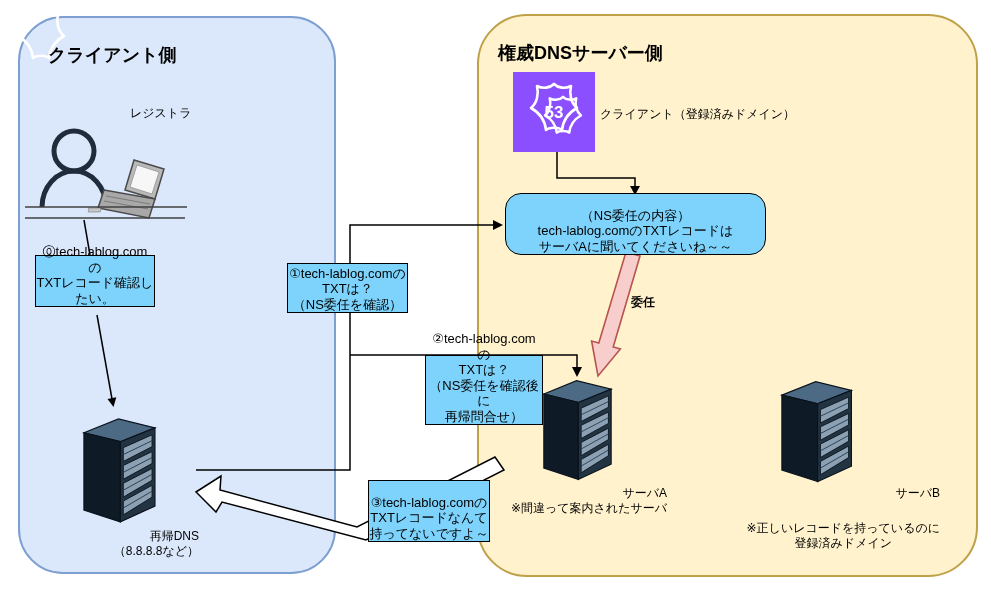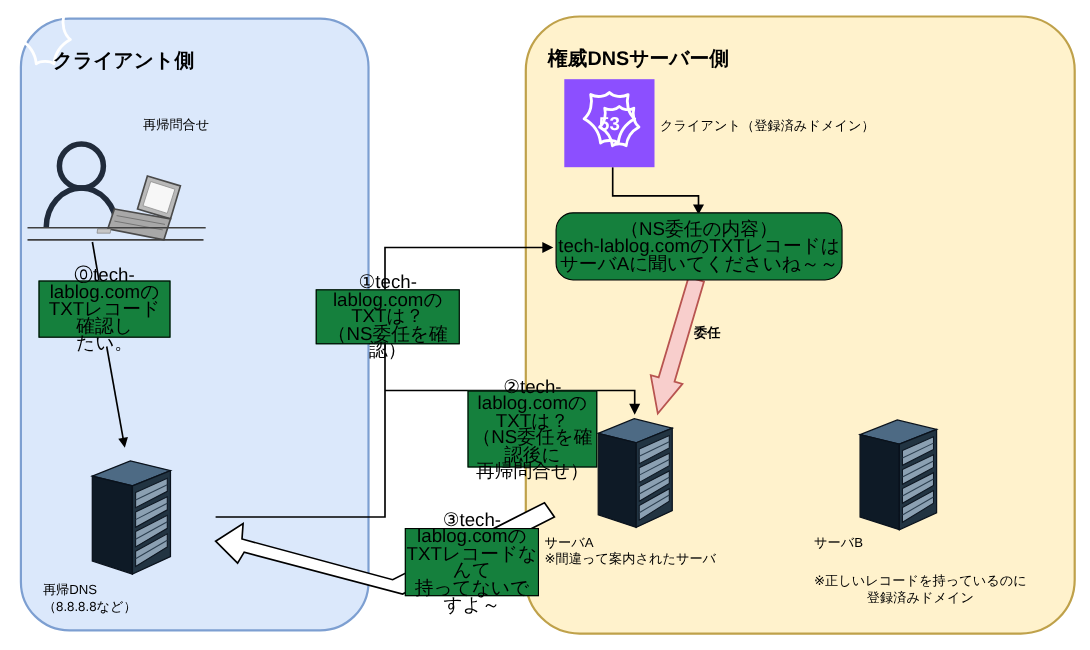--- a/index.html
+++ b/index.html
@@ -6,26 +6,26 @@
   .canvas{
     position:relative;width:991px;height:591px;background:#ffffff;overflow:hidden;
     font-family:"Liberation Sans","DejaVu Sans",sans-serif;color:#000;
   }
   .region{position:absolute;box-sizing:border-box;z-index:0;}
   .region-client{left:18px;top:16px;width:318px;height:558px;background:#dbe8fb;border:2px solid #7d9fd1;border-radius:45px;}
   .region-auth{left:477px;top:14px;width:501px;height:563px;background:#fff2cc;border:2px solid #bfa14a;border-radius:50px;}
   .region-title{position:absolute;font-size:18px;font-weight:bold;z-index:2;white-space:nowrap;}
   svg.overlay{position:absolute;left:0;top:0;z-index:1;}
   .lbl{position:absolute;font-size:12px;z-index:2;white-space:nowrap;}
-  .lbl-block{position:absolute;font-size:12px;line-height:15px;z-index:2;display:flex;flex-direction:column;align-items:flex-start;text-align:center;}
+  .lbl-block{position:absolute;font-size:12px;line-height:15px;z-index:2;display:flex;flex-direction:column;align-items:flex-end;text-align:center;}
   .pre{white-space:pre-line;}
   .msg{
-    position:absolute;background:#15803d;border:1.6px solid #000;box-sizing:border-box;
-    display:flex;align-items:center;justify-content:center;z-index:3;
-    font-size:17px;line-height:15.5px;text-align:center;
+    position:absolute;background:#7dd3fc;border:1.6px solid #000;box-sizing:border-box;
+    display:flex;align-items:flex-end;justify-content:center;z-index:3;
+    font-size:13px;line-height:15.5px;text-align:center;
   }
   .msg .pre{display:block;}
   .msg-rounded{border-radius:16px;}
   .bold{font-weight:bold;}
 </style>
 </head>
 <body>
 
 <div class="canvas">
 
@@ -108,21 +108,21 @@
 
     <g transform="translate(513,72)">
       <use href="#shield" fill="none" stroke="#ffffff" stroke-width="2.6" stroke-linejoin="round" transform="translate(0,0) scale(1)" x="0" y="0"></use>
     </g>
 
     <use href="#server" transform="translate(82,412) scale(0.96,0.99)"></use>
     <use href="#server" transform="translate(542,374) scale(0.91,0.95)"></use>
     <use href="#server" transform="translate(780,375) scale(0.94,0.96)"></use>
   </svg>
 
-  <div class="lbl" style="left:130px;top:105px;">再帰問合せ</div>
+  <div class="lbl" style="left:130px;top:105px;">レジストラ</div>
   <div class="lbl" style="left:600px;top:106px;">クライアント（登録済みドメイン）</div>
   <div class="lbl bold" style="left:631px;top:294px;">委任</div>
 
   <div class="lbl-block" style="left:39px;top:529px;width:160px;">
     <span>再帰DNS</span>
     <span class="pre">（8.8.8.8など）</span>
   </div>
 
   <div class="lbl-block" style="left:495px;top:486px;width:172px;">
     <span>サーバA</span>
@@ -134,21 +134,21 @@
     <span class="pre">※正しいレコードを持っているのに
 登録済みドメイン</span>
   </div>
 
   <div class="msg" style="left:35px;top:255px;width:120px;height:52px;">
     <span class="pre">⓪tech-lablog.comの
 TXTレコード確認し
 たい。</span>
   </div>
 
-  <div class="msg" style="left:287px;top:263px;width:131px;height:50px;">
+  <div class="msg" style="left:287px;top:263px;width:121px;height:50px;">
     <span class="pre">①tech-lablog.comの
 TXTは？
 （NS委任を確認）</span>
   </div>
 
   <div class="msg" style="left:425px;top:327px;width:118px;height:70px;margin-top:28px;">
     <span class="pre">②tech-lablog.comの
 TXTは？
 （NS委任を確認後に
 再帰問合せ）</span>

